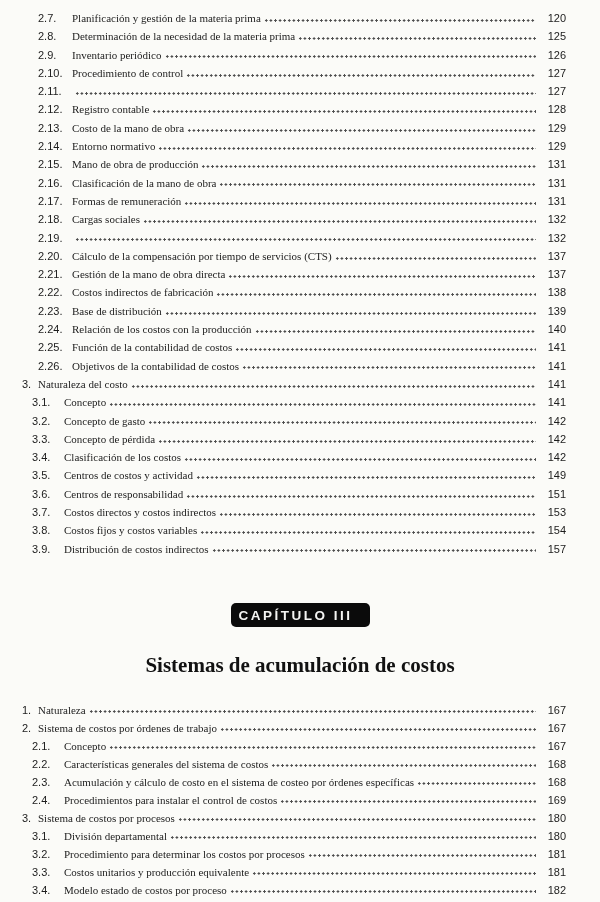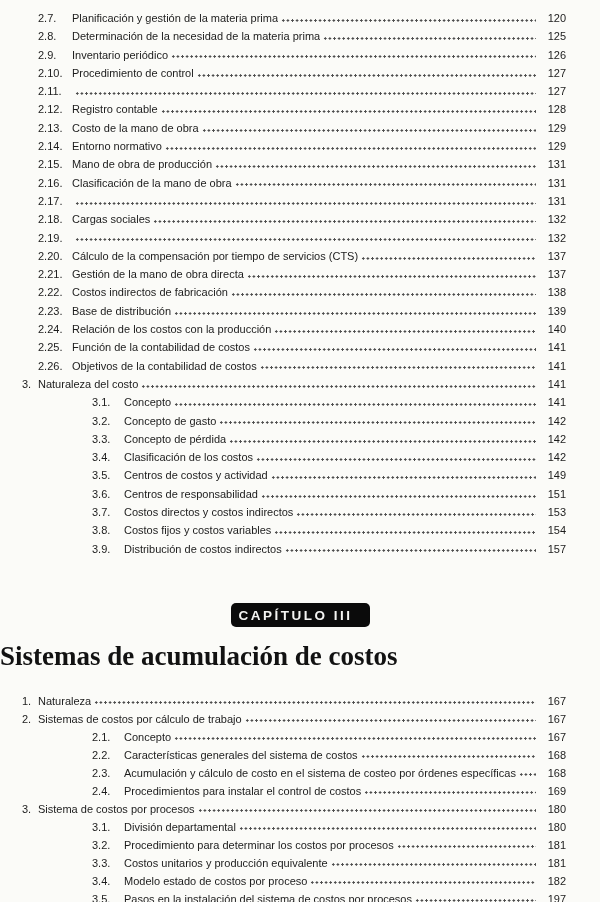--- a/index.html
+++ b/index.html
@@ -25,58 +25,59 @@
     line-height: 18.3px;
     height: 18.3px;
     font-size: 11px;
     white-space: nowrap;
   }
   .toc-bottom .toc-row { line-height: 18px; height: 18px; }
   .toc-num  { flex: none; }
   .toc-title {
     flex: 0 1 auto;
     overflow: hidden;
+    font-family: Liberation Serif, serif;
   }
   .toc-dots {
     flex: 1 1 auto;
     min-width: 6px;
     height: 5px;
     align-self: flex-end;
     margin: 0 2px 4.5px 3px;
     background-image: radial-gradient(circle at 50% 50%, #4d4d4d 1.05px, rgba(0,0,0,0) 1.35px);
     background-size: 4.6px 5px;
     background-repeat: repeat-x;
   }
   .toc-page-num { flex: none; width: 28px; text-align: right; }
 
   .lvl-0 { padding-left: 22px; }
   .lvl-0 .toc-num { width: 16px; }
   .lvl-1 { padding-left: 38px; }
   .lvl-1 .toc-num { width: 34px; }
-  .lvl-2 { padding-left: 92px; }
+  .lvl-2 { padding-left: 32px; }
   .lvl-2 .toc-num { width: 32px; }
 
   .chapter-block { text-align: center; margin-top: 45px; }
   .chapter-badge {
     display: inline-block;
     background: #0b0b0b;
     color: #f4f4f2;
     font-weight: bold;
     font-size: 13.5px;
     letter-spacing: 2.5px;
     padding: 5px 17px 4px 8px;
     border-radius: 5px;
   }
   .chapter-title {
-    margin-top: 16px;
+    margin-top: 25px;
     font-family: "Liberation Serif", serif;
     font-weight: bold;
-    font-size: 27px;
+    font-size: 21px;
     color: #121212;
-    text-align: left;
+    text-align: center;
     line-height: 26px;
   }
   .toc-bottom { margin-top: 23px; }
 </style>
 </head>
 <body>
 
 <div class="page">
 
   <div class="toc toc-top" id="toc-top">
@@ -134,20 +135,21 @@
         <span class="toc-page-num">131</span>
       </div>
       <div class="toc-row lvl-1">
         <span class="toc-num">2.16.</span>
         <span class="toc-title">Clasificación de la mano de obra</span>
         <span class="toc-dots"></span>
         <span class="toc-page-num">131</span>
       </div>
       <div class="toc-row lvl-1">
         <span class="toc-num">2.17.</span>
+        <span class="toc-title">Formas de remuneración</span>
         <span class="toc-dots"></span>
         <span class="toc-page-num">131</span>
       </div>
       <div class="toc-row lvl-1">
         <span class="toc-num">2.18.</span>
         <span class="toc-title">Cargas sociales</span>
         <span class="toc-dots"></span>
         <span class="toc-page-num">132</span>
       </div>
       <div class="toc-row lvl-1">
@@ -266,21 +268,21 @@
 
   <div class="toc toc-bottom" id="toc-bottom">
       <div class="toc-row lvl-0">
         <span class="toc-num">1.</span>
         <span class="toc-title">Naturaleza</span>
         <span class="toc-dots"></span>
         <span class="toc-page-num">167</span>
       </div>
       <div class="toc-row lvl-0">
         <span class="toc-num">2.</span>
-        <span class="toc-title">Sistemas de costos por cálculo de trabajo</span>
+        <span class="toc-title">Sistema de costos por órdenes de trabajo</span>
         <span class="toc-dots"></span>
         <span class="toc-page-num">167</span>
       </div>
       <div class="toc-row lvl-2">
         <span class="toc-num">2.1.</span>
         <span class="toc-title">Concepto</span>
         <span class="toc-dots"></span>
         <span class="toc-page-num">167</span>
       </div>
       <div class="toc-row lvl-2">

